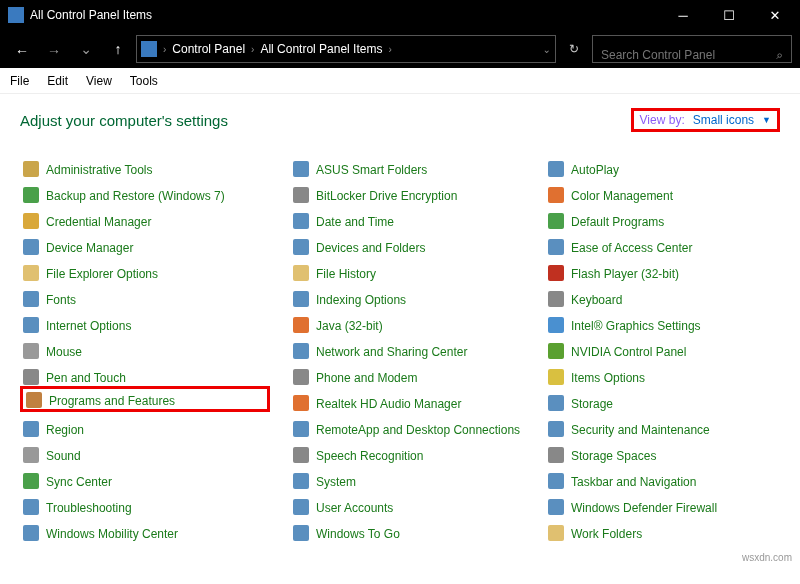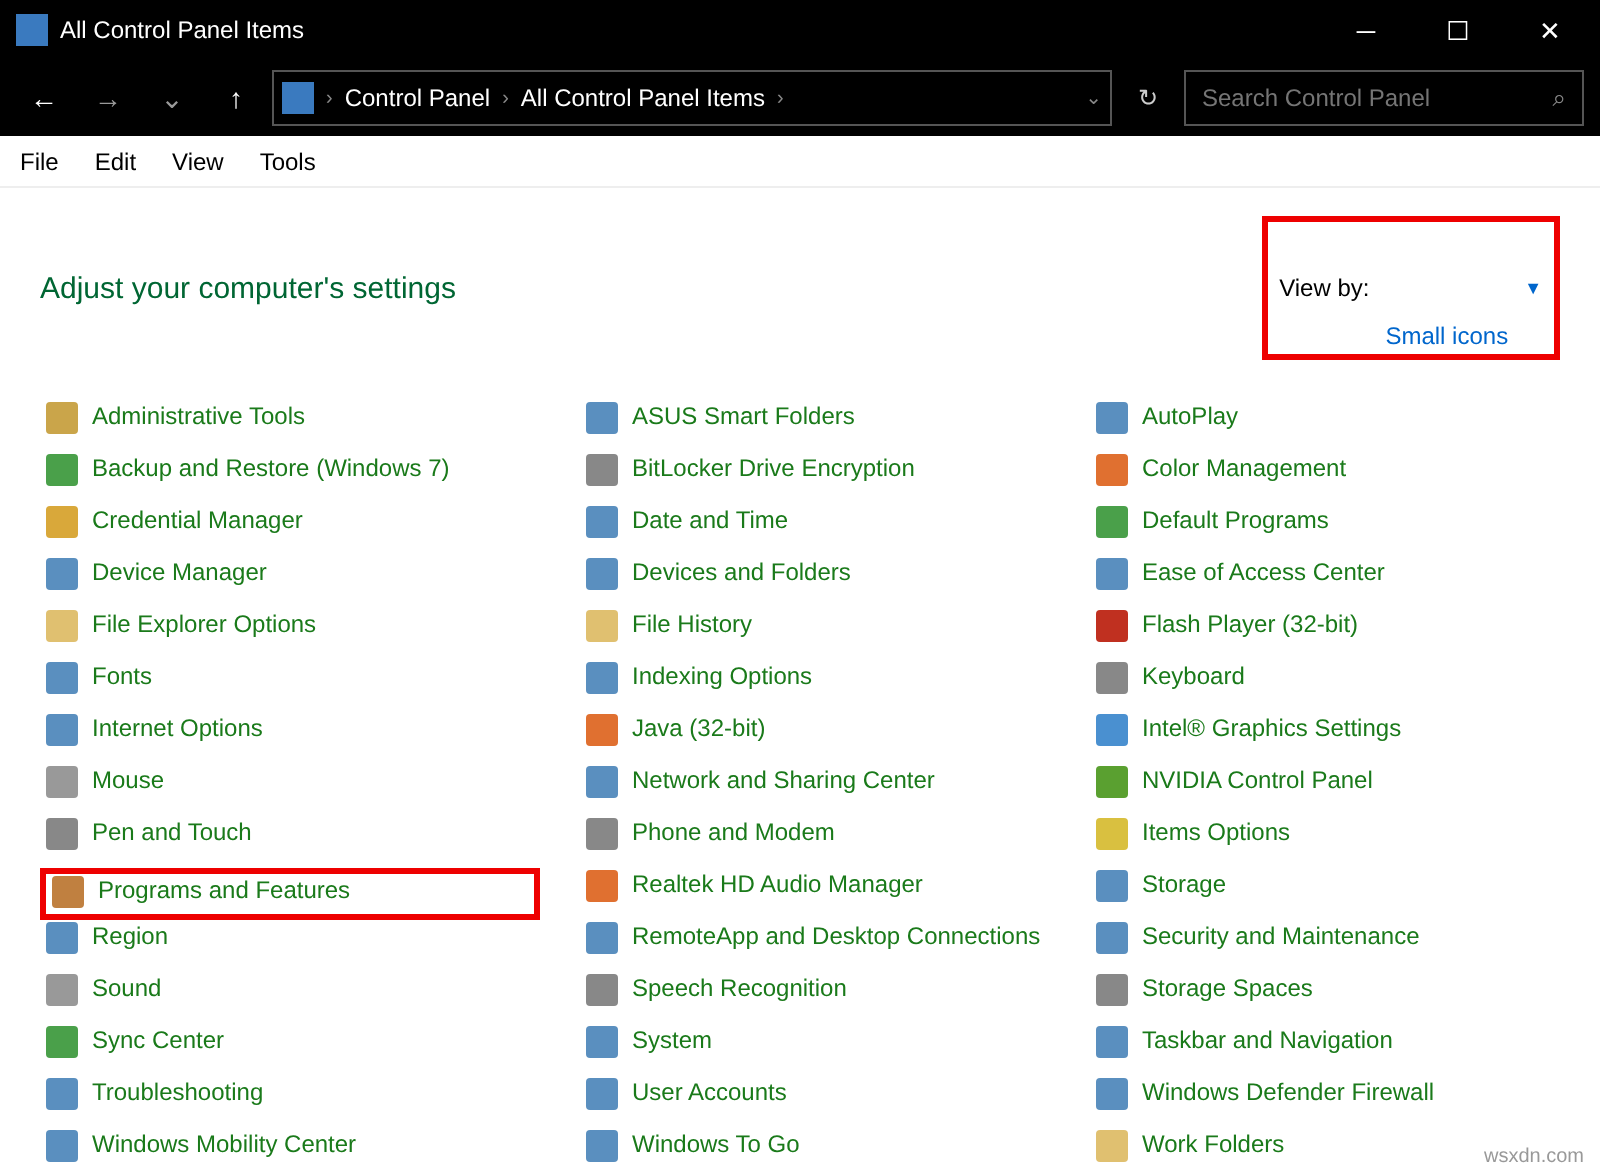--- a/index.html
+++ b/index.html
@@ -10,36 +10,36 @@
 .winbtns { display: flex; }
 .winbtn { width: 46px; height: 30px; display:flex; align-items:center; justify-content:center; color:#fff; font-size:13px; }
 .navbar { background:#000; height:38px; display:flex; align-items:center; padding:0 8px; gap:4px; color:#fff; }
 .navbtn { width:28px; height:28px; display:flex;align-items:center;justify-content:center; color:#999; font-size:14px; }
 .navbtn.on { color:#fff; }
 .breadcrumb { flex:1; display:flex; align-items:center; gap:6px; height:28px; padding:0 4px; background:#000; border:1px solid #555; font-size:12px; }
 .bc-icon { width:16px; height:16px; background:#3a7abf; }
 .bc-sep { color:#888; font-size:10px; }
 .bc-link { color:#fff; }
 .refresh { width:28px; height:28px; display:flex;align-items:center;justify-content:center; color:#ccc; }
-.search { width:200px; height:28px; background:#000; border:1px solid #555; display:flex; align-items:center; padding:0 8px; color:#888; }
+.search { width:200px; height:28px; background:#000; border:1px solid #555; display:flex; align-items:flex-end; padding:0 8px; color:#888; }
 .search input { background:transparent; border:0; outline:0; color:#888; flex:1; font-size:12px;}
 .menubar { height:26px; display:flex; align-items:center; gap:18px; padding:0 10px; border-bottom:1px solid #eee; font-size:12px; }
 .header-row { padding:14px 20px 10px 20px; display:flex; align-items:center; }
 .header-title { color:#006633; font-size:15px; flex:1; }
 .viewby { border:3px solid #e00; padding:2px 6px; display:flex; align-items:center; gap:8px; font-size:12px; }
-.viewby .lbl { color:#000000; }
-.viewby .val { color:#0066cc;margin-top:48px; }
+.viewby .lbl { color:#8b5cf6; }
+.viewby .val { color:#0066cc; }
 .viewby .arrow { color:#0066cc; font-size:9px; }
 .content { padding:10px 20px; display:grid; grid-template-columns: 1fr 1fr 1fr; gap:0 20px; }
 .col { display:flex; flex-direction:column; }
-.cpitem { display:flex; align-items:flex-start; height:26px; gap:7px; padding:1px 3px; }
+.cpitem { display:flex; align-items:flex-end; height:26px; gap:7px; padding:1px 3px; }
 .cpitem .ic { width:16px; height:16px; border-radius:2px; display:flex;align-items:center;justify-content:center;font-size:10px;color:#fff; flex-shrink:0;}
 .cpitem .lbl { color:#1a7a1a; font-size:12px; white-space:nowrap; }
 .highlight { border:3px solid #e00; width:250px; }
-.watermark { position:absolute; bottom:0; right:8px; font-size:10px; color:#999; }
+.watermark { position:absolute; bottom:21px; right:8px; font-size:10px; color:#999; }
 </style>
 </head>
 <body>
 
 <div class="titlebar">
   <div class="icon-box"></div>
   <div class="titlebar-title">All Control Panel Items</div>
   <div class="winbtns">
     <div class="winbtn">─</div>
     <div class="winbtn">☐</div>

